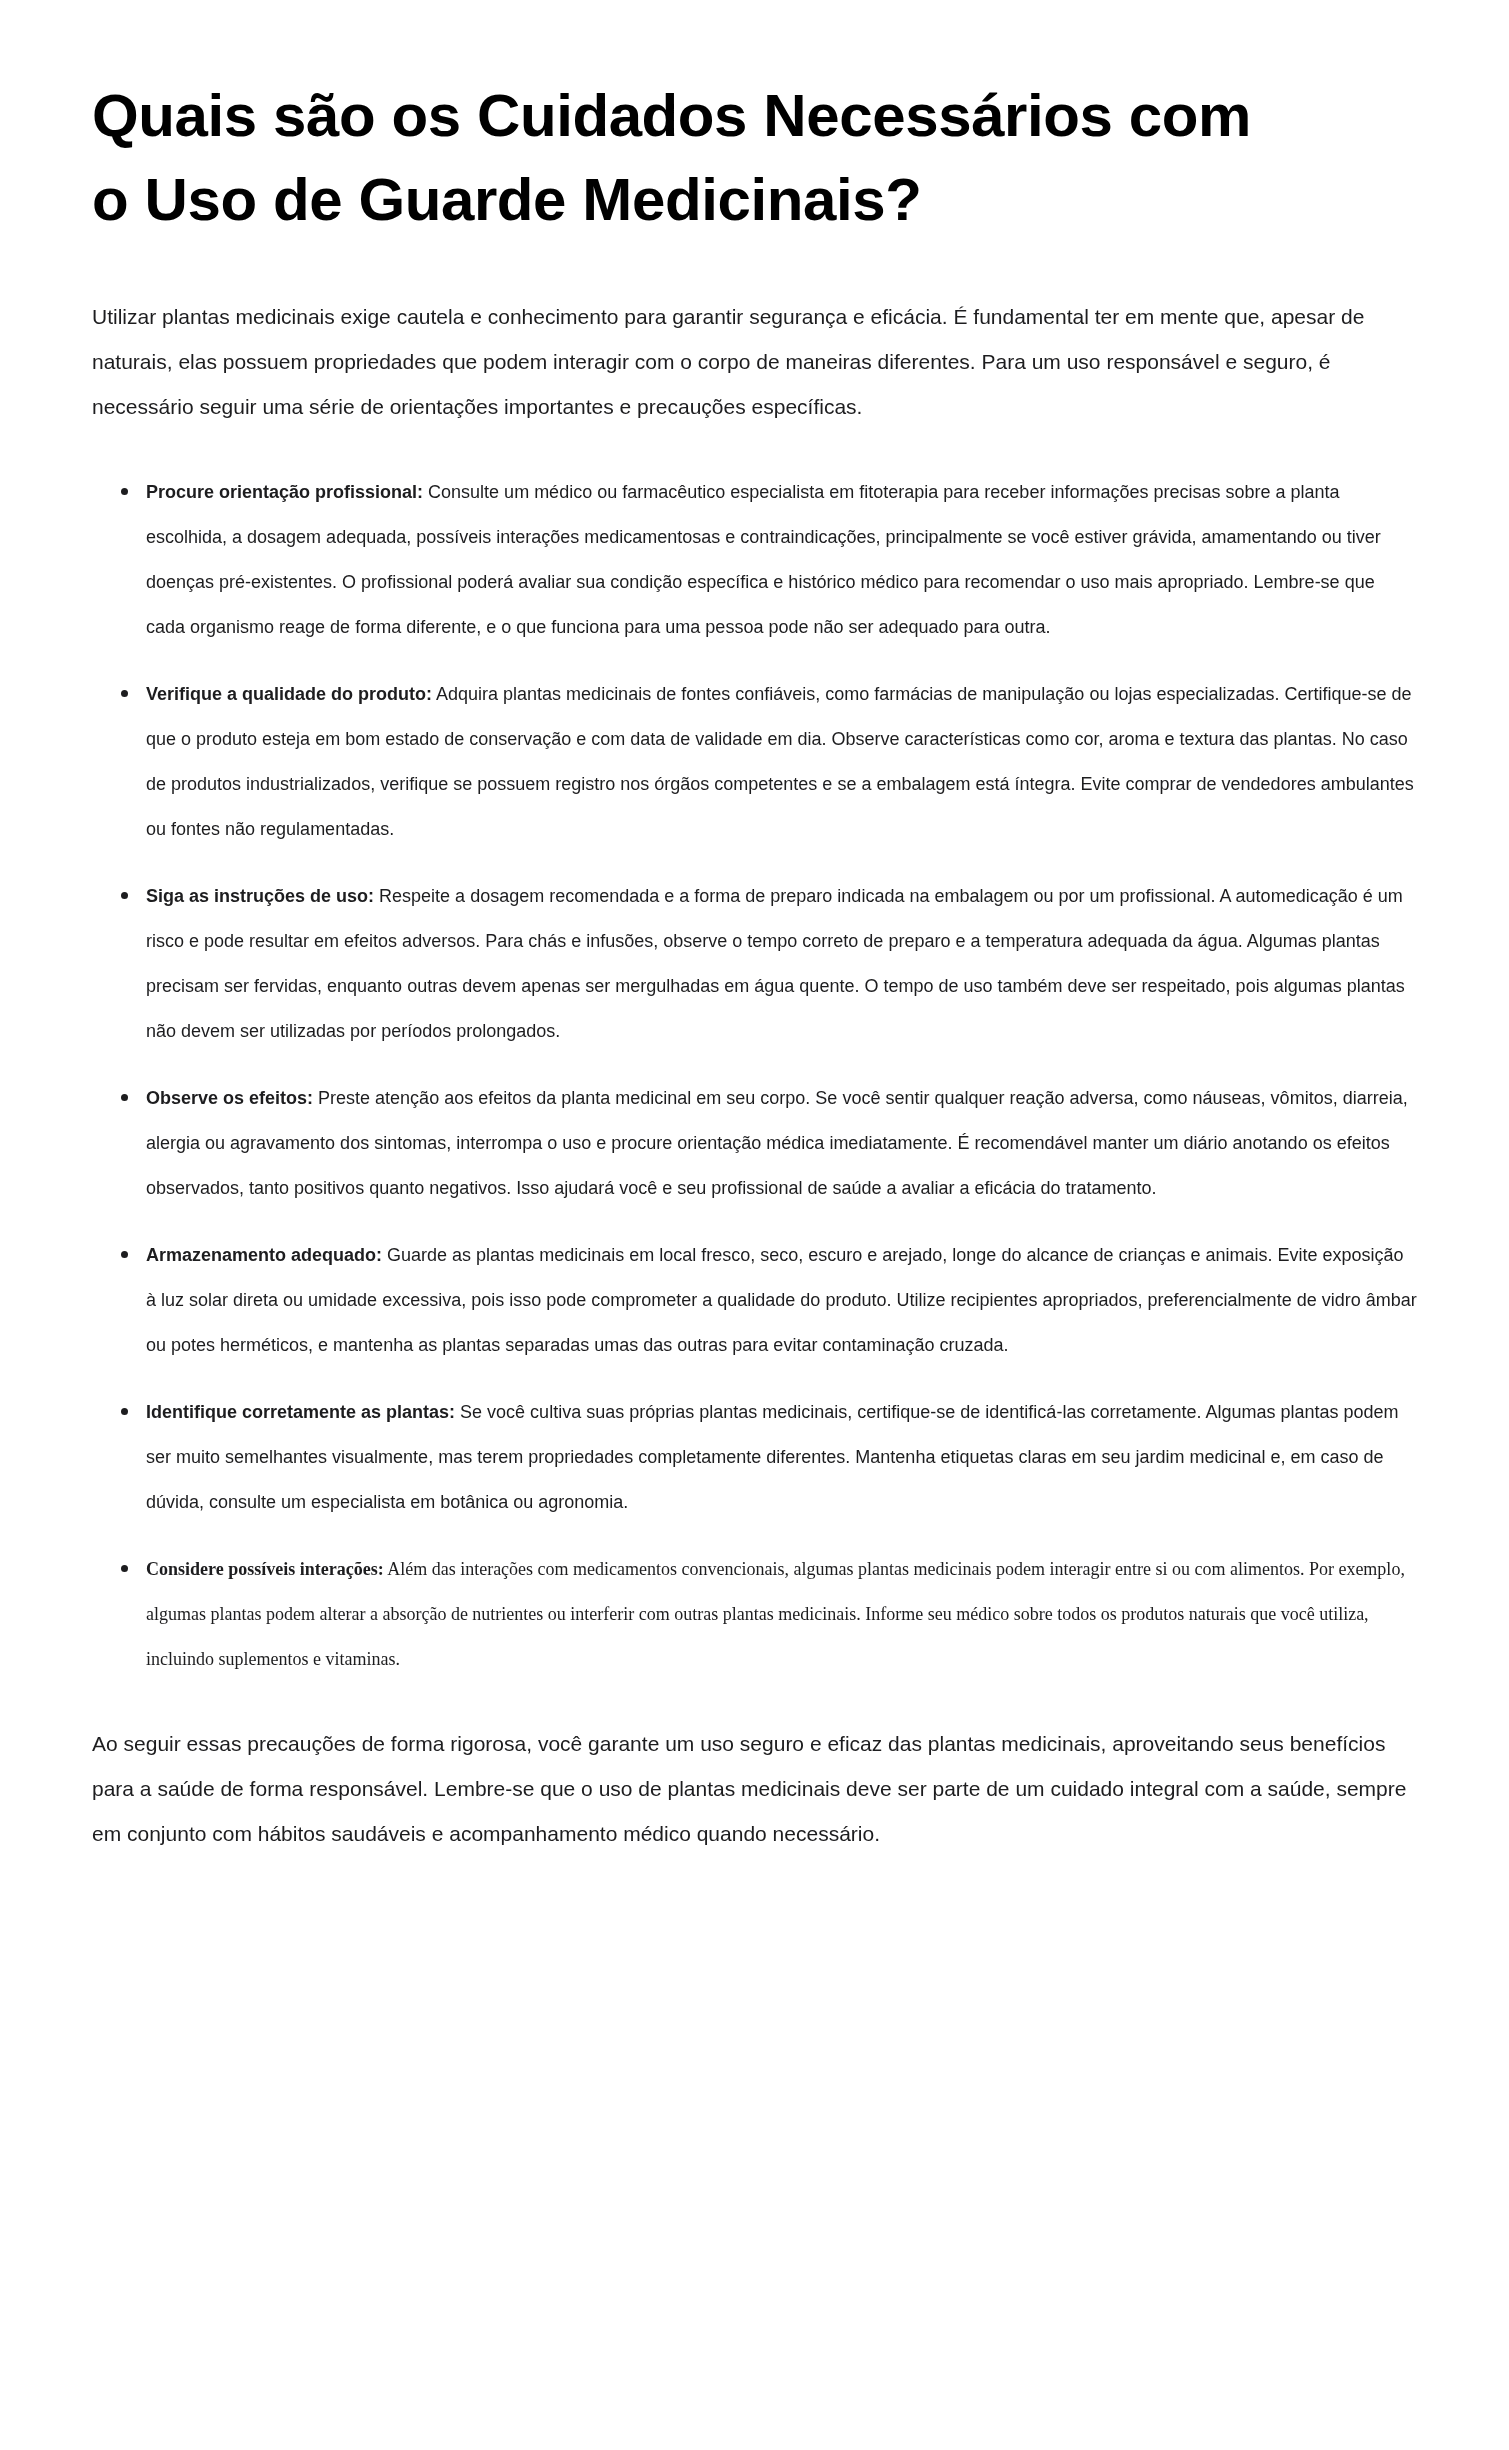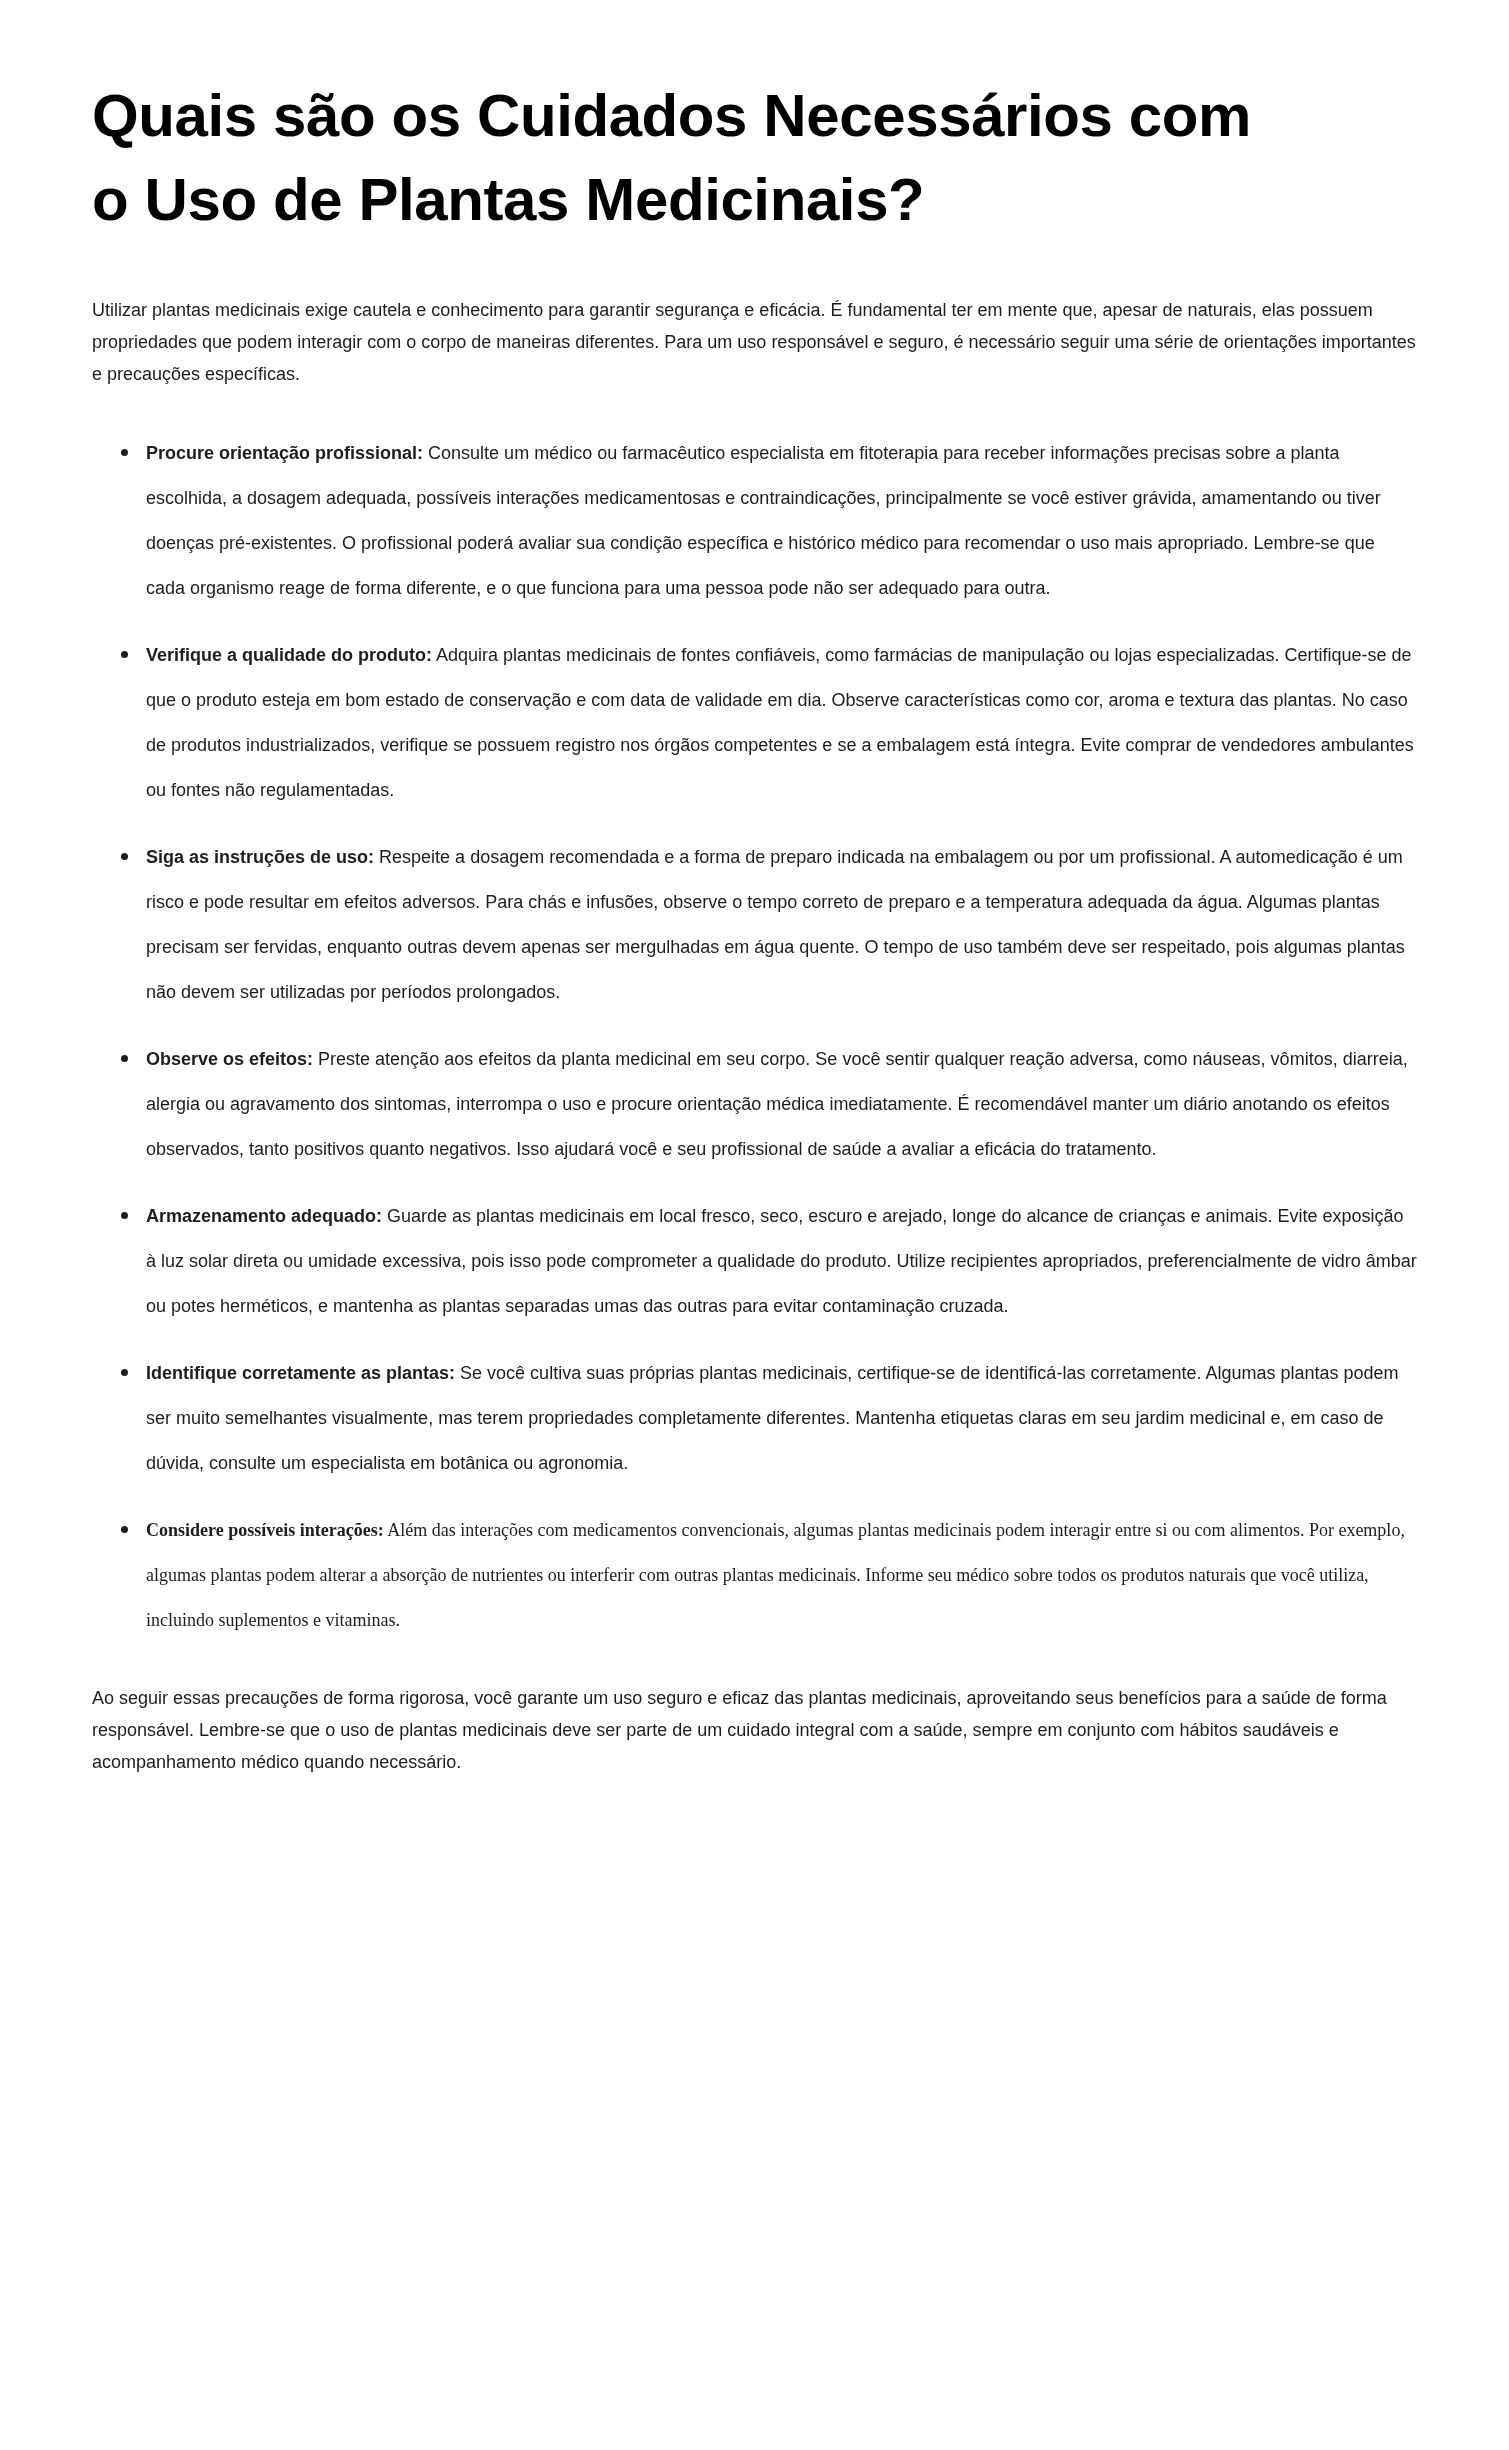--- a/index.html
+++ b/index.html
@@ -26,22 +26,22 @@
     line-height: 84px;
     font-weight: 700;
     letter-spacing: -0.4px;
     color: var(--title-color, #000000);
   }
   h1.page-title .title-line {
     display: block;
   }
   p.body-paragraph {
     margin: 0;
-    font-size: 18px;
-    line-height: 32px;
+    font-size: 21px;
+    line-height: 45px;
     font-weight: 400;
     color: var(--text-color, #1d1d1f);
     max-width: 1325px;
   }
   p.intro {
     margin-bottom: 39px;
   }
   ul.care-list {
     margin: 0 0 39px 0;
     padding: 0 0 0 49px;
@@ -67,21 +67,21 @@
     font-weight: 700;
   }
 </style>
 </head>
 <body>
 
 <main class="article">
 
   <h1 class="page-title">
     <span class="title-line">Quais são os Cuidados Necessários com</span>
-    <span class="title-line">o Uso de Plantas Medicinais?</span>
+    <span class="title-line">o Uso de Guarde Medicinais?</span>
   </h1>
 
   <p class="body-paragraph intro">Utilizar plantas medicinais exige cautela e conhecimento para garantir segurança e eficácia. É fundamental ter em mente que, apesar de naturais, elas possuem propriedades que podem interagir com o corpo de maneiras diferentes. Para um uso responsável e seguro, é necessário seguir uma série de orientações importantes e precauções específicas.</p>
 
   <ul class="care-list">
     <li>
       <strong class="item-label">Procure orientação profissional:</strong><span class="item-text"> Consulte um médico ou farmacêutico especialista em fitoterapia para receber informações precisas sobre a planta escolhida, a dosagem adequada, possíveis interações medicamentosas e contraindicações, principalmente se você estiver grávida, amamentando ou tiver doenças pré-existentes. O profissional poderá avaliar sua condição específica e histórico médico para recomendar o uso mais apropriado. Lembre-se que cada organismo reage de forma diferente, e o que funciona para uma pessoa pode não ser adequado para outra.</span>
     </li>
     <li>
       <strong class="item-label">Verifique a qualidade do produto:</strong><span class="item-text"> Adquira plantas medicinais de fontes confiáveis, como farmácias de manipulação ou lojas especializadas. Certifique-se de que o produto esteja em bom estado de conservação e com data de validade em dia. Observe características como cor, aroma e textura das plantas. No caso de produtos industrializados, verifique se possuem registro nos órgãos competentes e se a embalagem está íntegra. Evite comprar de vendedores ambulantes ou fontes não regulamentadas.</span>

